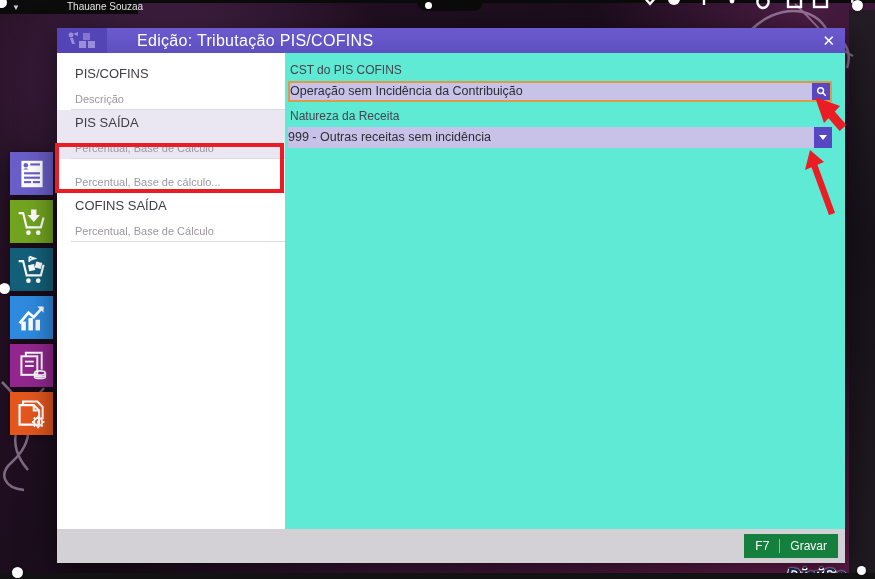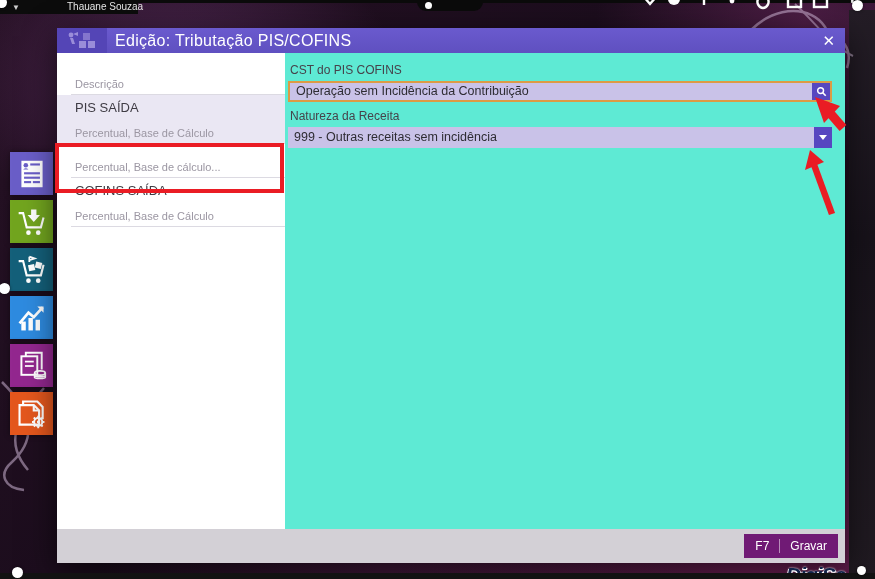--- a/index.html
+++ b/index.html
@@ -34,49 +34,49 @@
     display:flex; align-items:center; justify-content:center; box-shadow:0 0 6px rgba(0,0,0,.45); }
   .t0{ top:152px; background:#6a5ec8; } .t1{ top:200px; background:#72a51f; }
   .t2{ top:248px; background:#14607a; } .t3{ top:296px; background:#2e8be0; }
   .t4{ top:344px; background:#93278f; } .t5{ top:392px; background:#e4571d; }
   
   .dialog { position:absolute; left:57px; top:28px; width:788px; height:535px; background:#ffffff;
     box-shadow:0 8px 30px rgba(0,0,0,.6); z-index:20; }
   .titlebar { position:absolute; left:0; top:0; width:100%; height:25px;
     background:linear-gradient(180deg,#6a5ace,#5f50c0); display:flex; align-items:center; }
   .title-icon-block { width:50px; height:25px; background:#5445b6; display:flex; align-items:center; justify-content:center; }
-  .title-text { color:#fff; font-size:16px; font-weight:300; letter-spacing:.3px; margin-left:8px; }
+  .title-text { color:#fff; font-size:16px; font-weight:300; letter-spacing:.3px; margin-left:30px; }
   .close-btn { position:absolute; right:10px; top:3px; color:#fff; font-size:15px; font-weight:bold;
     cursor:pointer; line-height:19px; }
   .body { position:absolute; left:0; top:25px; width:100%; height:476px; display:flex; }
   
   .side { width:228px; background:#fff; padding-top:8px; }
   .side-item { position:relative; padding:5px 8px 5px 18px; cursor:pointer; }
   .side-item::after { content:""; position:absolute; left:14px; right:0; bottom:0; height:1px; background:#dcdae2; }
   .side-item .it { font-size:13px; color:#3f3c44; }
   .side-item .is { font-size:11px; color:#9b96a2; margin-top:12px; }
   .side-item.sel { background:#eae7f3; }
   
   .panel { flex:1; background:#5eead4; padding:9px 13px 0 3px; }
   .flabel { font-size:12px; color:#46434b; margin:1px 0 4px 2px; }
   .field { position:relative; width:100%; background:#c9c2e8; }
-  .field .fval { font-size:12.5px; color:#2e2c33; line-height:19px; padding-left:6px; white-space:nowrap; }
+  .field .fval { font-size:12.5px; color:#2e2c33; line-height:19px; white-space:nowrap; }
   .f-lookup { height:21px; border:2px solid #dc9b45; margin-bottom:7px; }
   .f-lookup .fval { line-height:17px; }
   .f-drop { height:21px; }
   .f-drop .fval { line-height:21px; }
   .fbtn { position:absolute; right:0; top:0; width:18px; background:#5747c0; cursor:pointer;
     display:flex; align-items:center; justify-content:center; }
   .f-lookup .fbtn { height:17px; }
   .f-drop .fbtn { height:21px; }
   .caret { width:0; height:0; border-left:4px solid transparent; border-right:4px solid transparent;
     border-top:5px solid #fff; }
   
   .footer { position:absolute; left:0; bottom:0; width:100%; height:34px; background:#d3d0d6; }
-  .save-btn { position:absolute; right:7px; top:5px; height:24px; background:#701a75; color:#fff;
+  .save-btn { position:absolute; right:7px; top:5px; height:24px; background:#15803d; color:#fff;
     font-size:12px; display:flex; align-items:center; padding:0 11px; cursor:pointer; }
   .save-btn .sdiv { width:1px; height:14px; background:rgba(255,255,255,.5); margin:0 10px; }
   
   .anno-rect { position:absolute; left:55px; top:143px; width:229px; height:50px;
     border:4px solid #ea1c24; z-index:50; }
   .anno { position:absolute; z-index:50; }
   
   .logo { position:absolute; left:786px; top:563px; z-index:35; font-size:21px; font-style:italic;
     font-weight:bold; color:#13234a; letter-spacing:-1px;
     text-shadow:0 0 2px #fff, 1px 1px 0 #fff, -1px 1px 0 #fff; white-space:nowrap; }
@@ -205,20 +205,21 @@
         </svg>
       </div>
       <span class="title-text">Edição: Tributação PIS/COFINS</span>
       <span class="close-btn">✕</span>
     </div>
 
     <div class="body">
 
       <div class="side">
         <div class="side-item">
+          <div class="it">PIS/COFINS</div>
           <div class="is">Descrição</div>
         </div>
         <div class="side-item sel">
           <div class="it">PIS SAÍDA</div>
           <div class="is">Percentual, Base de Cálculo</div>
         </div>
         <div class="side-item">
           <div class="is">Percentual, Base de cálculo...</div>
         </div>
         <div class="side-item">

